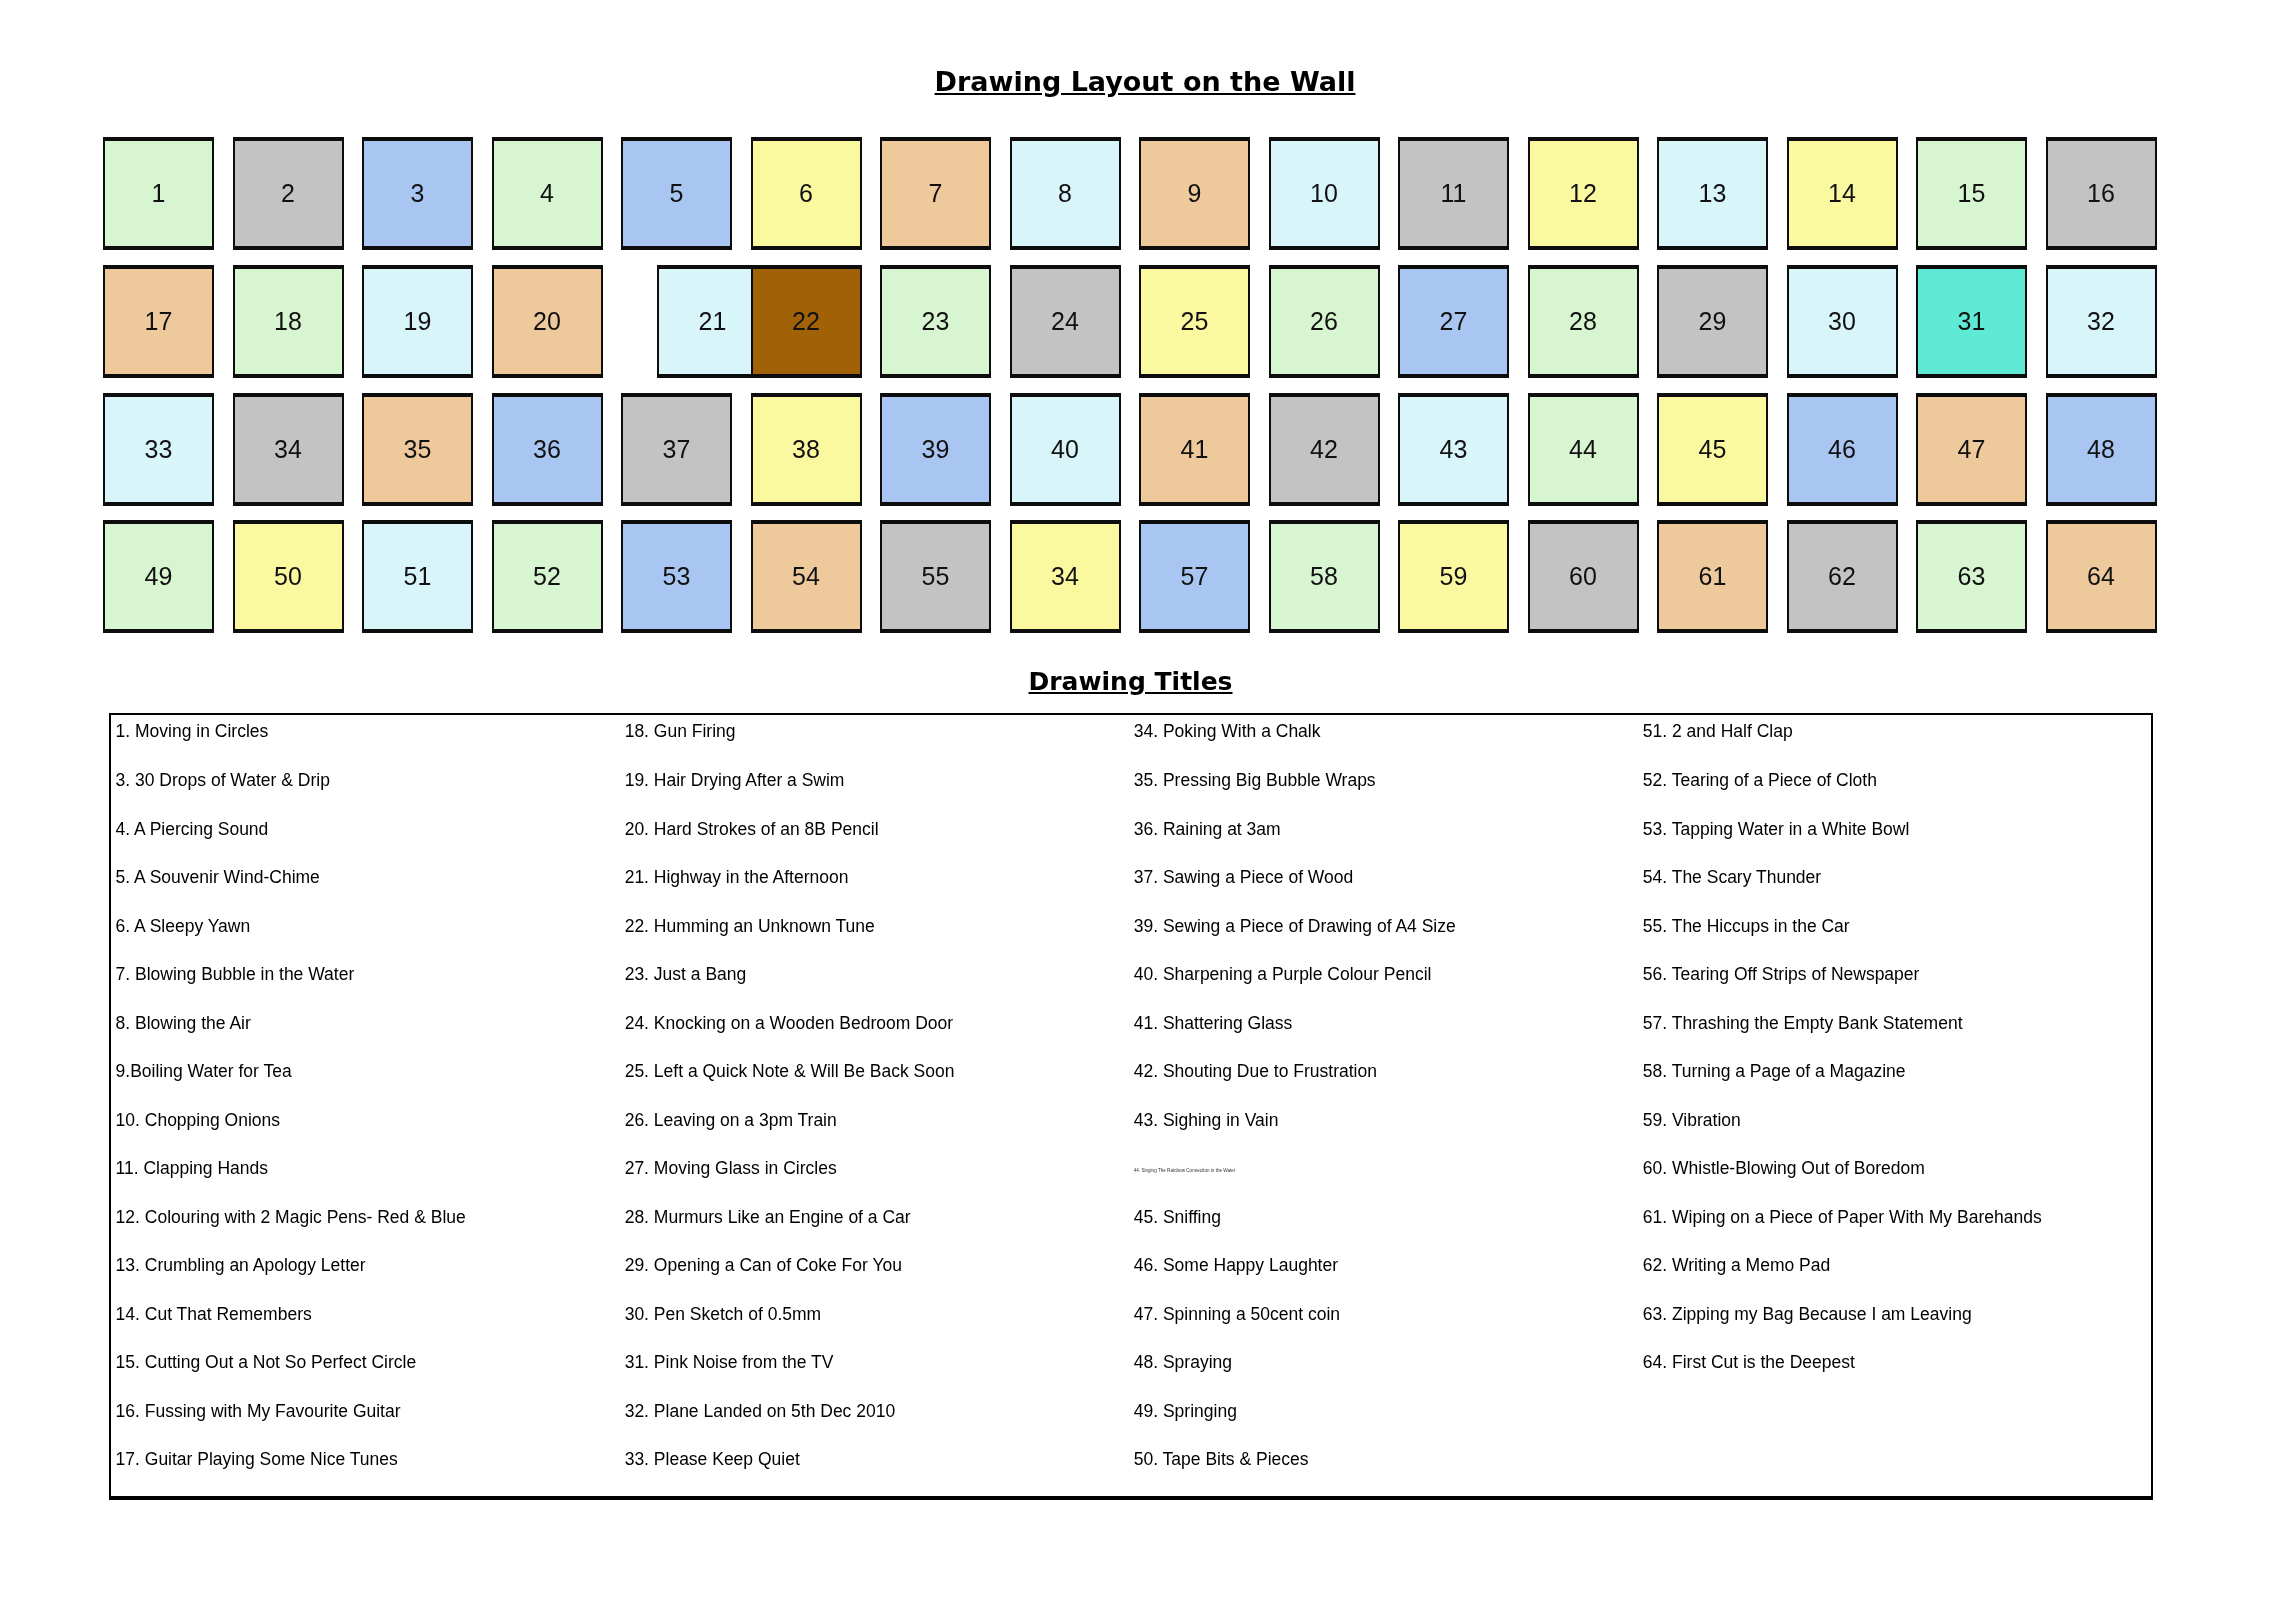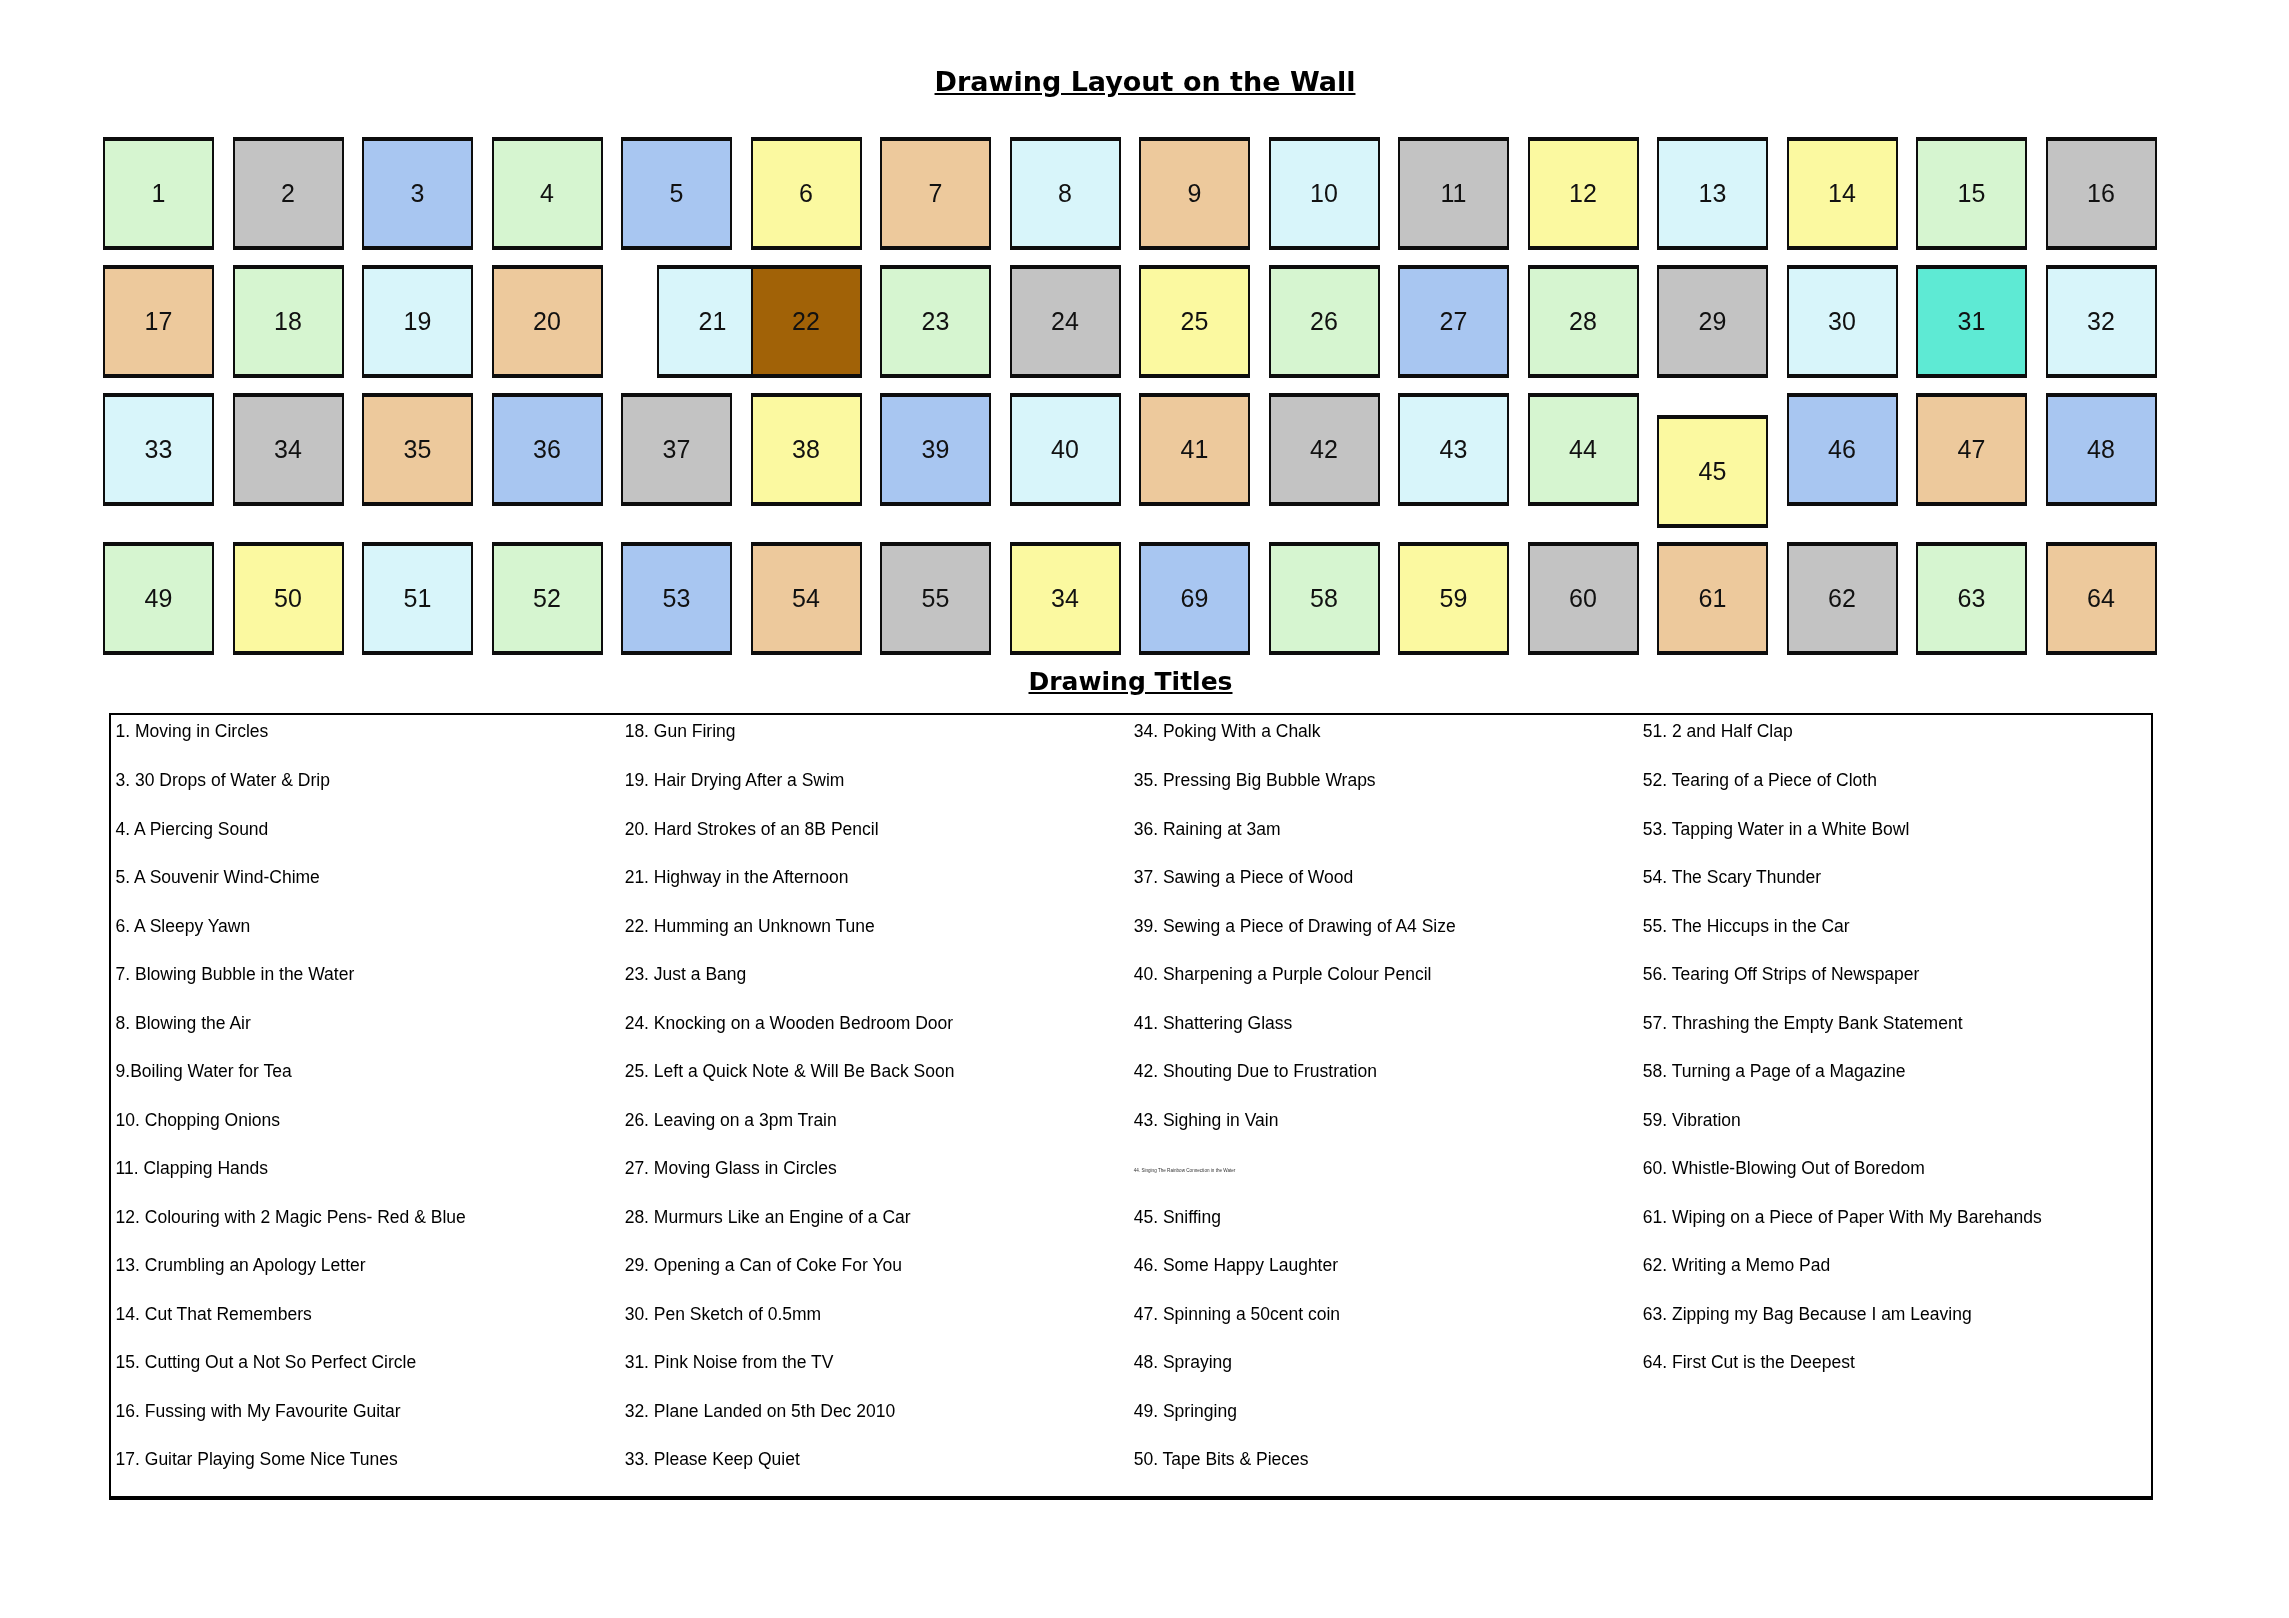--- a/index.html
+++ b/index.html
@@ -112,33 +112,33 @@
       <div class="square" style="background: rgb(237, 201, 156);">35</div>
       <div class="square" style="background: rgb(168, 198, 241);">36</div>
       <div class="square" style="background: rgb(195, 195, 195);">37</div>
       <div class="square" style="background: rgb(251, 249, 160);">38</div>
       <div class="square" style="background: rgb(168, 198, 241);">39</div>
       <div class="square" style="background: rgb(216, 245, 250);">40</div>
       <div class="square" style="background: rgb(237, 201, 156);">41</div>
       <div class="square" style="background: rgb(195, 195, 195);">42</div>
       <div class="square" style="background: rgb(216, 245, 250);">43</div>
       <div class="square" style="background: rgb(214, 245, 208);">44</div>
-      <div class="square" style="background: rgb(251, 249, 160); margin-top: 22px;">45</div>
+      <div class="square" style="background: rgb(251, 249, 160);">45</div>
       <div class="square" style="background: rgb(168, 198, 241);">46</div>
       <div class="square" style="background: rgb(237, 201, 156);">47</div>
       <div class="square" style="background: rgb(168, 198, 241);">48</div>
       <div class="square" style="background: rgb(214, 245, 208);">49</div>
       <div class="square" style="background: rgb(251, 249, 160);">50</div>
       <div class="square" style="background: rgb(216, 245, 250);">51</div>
       <div class="square" style="background: rgb(214, 245, 208);">52</div>
       <div class="square" style="background: rgb(168, 198, 241);">53</div>
       <div class="square" style="background: rgb(237, 201, 156);">54</div>
       <div class="square" style="background: rgb(195, 195, 195);">55</div>
       <div class="square" style="background: rgb(251, 249, 160);">34</div>
-      <div class="square" style="background: rgb(168, 198, 241);">69</div>
+      <div class="square" style="background: rgb(168, 198, 241);">57</div>
       <div class="square" style="background: rgb(214, 245, 208);">58</div>
       <div class="square" style="background: rgb(251, 249, 160);">59</div>
       <div class="square" style="background: rgb(195, 195, 195);">60</div>
       <div class="square" style="background: rgb(237, 201, 156);">61</div>
       <div class="square" style="background: rgb(195, 195, 195);">62</div>
       <div class="square" style="background: rgb(214, 245, 208);">63</div>
       <div class="square" style="background: rgb(237, 201, 156);">64</div>
     </div>
 
   <div class="titles-heading">Drawing Titles</div>

